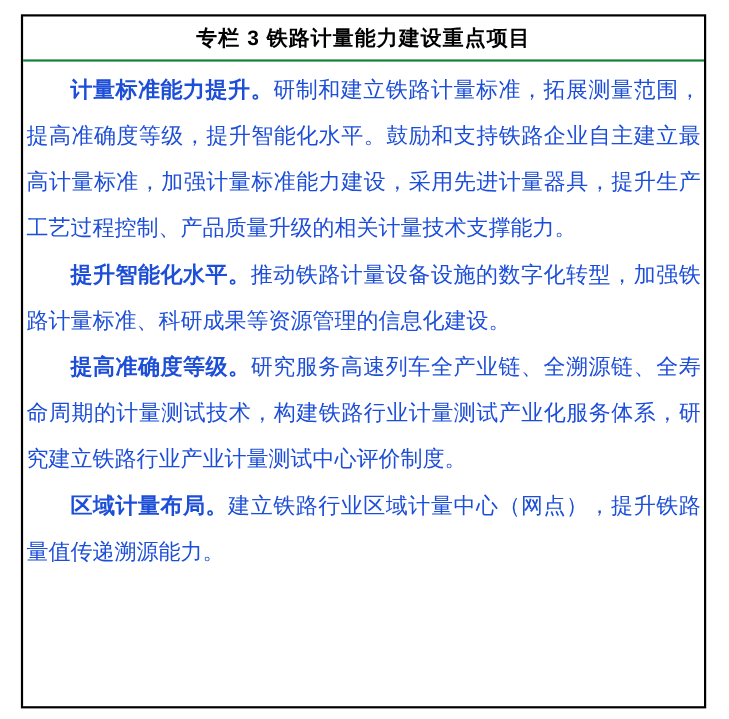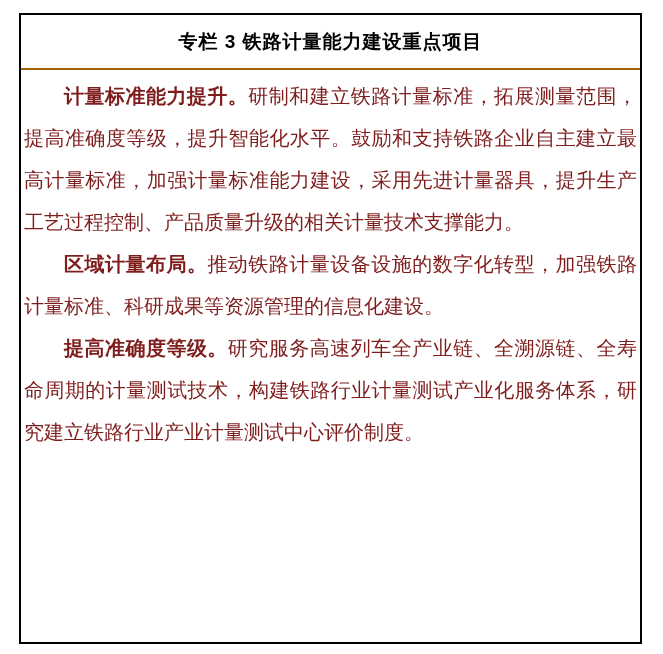--- a/index.html
+++ b/index.html
@@ -20,55 +20,56 @@
     position: absolute;
     left: 19px;
     top: 13px;
     width: 623px;
     height: 631px;
     border: 2px solid #000000;
     box-sizing: border-box;
     background: #ffffff;
   }
   .panel-title {
-    height: 55px;
-    border-bottom: 2px solid #a16207;
+    height: 41px;
+    border-bottom: 2px solid #15803d;
     box-sizing: border-box;
     display: flex;
     align-items: center;
     justify-content: center;
     font-family: "Liberation Sans", "DejaVu Sans", sans-serif;
     font-weight: bold;
     font-size: 19px;
     color: #000000;
     letter-spacing: 1px;
   }
   .panel-body {
     padding: 5px 3px 0 3px;
     font-family: "Liberation Serif", "DejaVu Serif", serif;
     font-size: 20px;
     line-height: 42px;
-    color: #7f1d1d;
+    color: #1d4ed8;
     text-align: justify;
     text-justify: inter-ideograph;
   }
   .para {
     margin: 0;
     text-indent: 2em;
   }
   .para .lead {
     font-weight: bold;
     font-family: "Liberation Serif", "DejaVu Serif", serif;
   }
 </style>
 </head>
 <body>
 
 <div class="page">
   <div class="panel">
     <div class="panel-title">专栏 3 铁路计量能力建设重点项目</div>
     <div class="panel-body">
       <p class="para"><span class="lead">计量标准能力提升。</span><span>研制和建立铁路计量标准，拓展测量范围，提高准确度等级，提升智能化水平。鼓励和支持铁路企业自主建立最高计量标准，加强计量标准能力建设，采用先进计量器具，提升生产工艺过程控制、产品质量升级的相关计量技术支撑能力。</span></p>
-      <p class="para"><span class="lead">区域计量布局。</span><span>推动铁路计量设备设施的数字化转型，加强铁路计量标准、科研成果等资源管理的信息化建设。</span></p>
+      <p class="para"><span class="lead">提升智能化水平。</span><span>推动铁路计量设备设施的数字化转型，加强铁路计量标准、科研成果等资源管理的信息化建设。</span></p>
       <p class="para"><span class="lead">提高准确度等级。</span><span>研究服务高速列车全产业链、全溯源链、全寿命周期的计量测试技术，构建铁路行业计量测试产业化服务体系，研究建立铁路行业产业计量测试中心评价制度。</span></p>
+      <p class="para"><span class="lead">区域计量布局。</span><span>建立铁路行业区域计量中心（网点），提升铁路量值传递溯源能力。</span></p>
     </div>
   </div>
 </div>
 
 </body></html>

